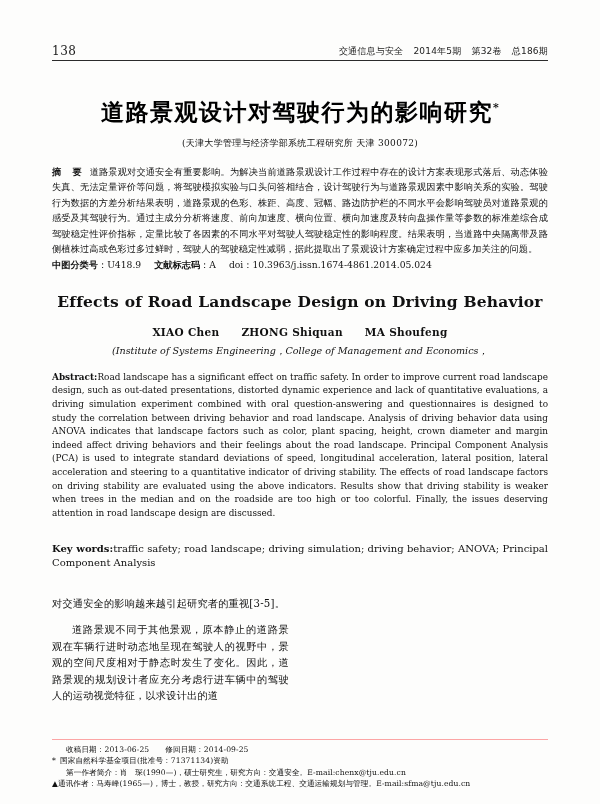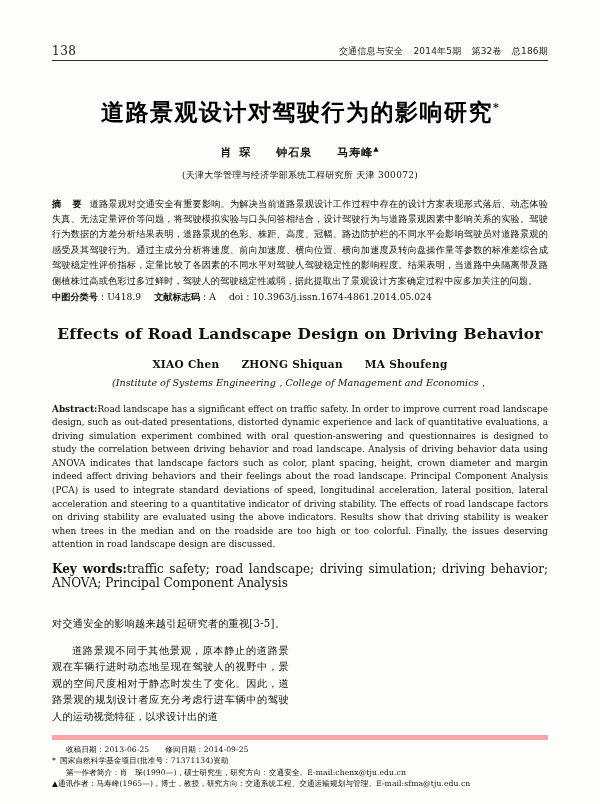--- a/index.html
+++ b/index.html
@@ -144,22 +144,22 @@
     margin-top: 6px;
   }
   .abs-en {
     margin-top: 13px;
     font-size: 8.9px;
     line-height: 13.6px;
     text-align: justify;
   }
   .abs-en .lbl { font-weight: bold; }
   .kw-en {
-    margin-top: 11px;
-    font-size: 12px;
+    margin-top: 22px;
+    font-size: 10px;
     line-height: 13.6px;
     text-align: justify;
   }
   .kw-en .lbl { font-weight: bold; }
 
   
   .body-cols {
     margin-top: 16px;
     display: flex;
     gap: 22px;
@@ -181,21 +181,21 @@
     text-indent: 20px;
     letter-spacing: 0.2px;
   }
 
   
   .footnotes {
     position: absolute;
     left: 52px;
     bottom: 14px;
     width: 496px;
-    border-top: 5px solid #fca5a5;
+    border-top: 1px solid #fca5a5;
     padding-top: 4px;
   }
   .fn {
     font-size: 7.6px;
     line-height: 11.6px;
     letter-spacing: 0.1px;
     white-space: nowrap;
   }
   .fn.indent { padding-left: 14px; }
   .fn .gap { display: inline-block; width: 16px; }
@@ -215,25 +215,20 @@
         <span>第32卷</span>
         <span>总186期</span>
       </div>
     </div>
     <hr class="rule">
 
     <div class="title-cn">
       <span>道路景观设计对驾驶行为的影响研究</span><span class="star">*</span>
     </div>
 
-    <div class="authors-cn">
-      <span class="nm"><span>肖</span><span class="sp"></span><span>琛</span></span>
-      <span class="nm"><span>钟</span><span>石泉</span></span>
-      <span class="nm"><span>马</span><span>寿峰</span><sup>▲</sup></span>
-    </div>
 
     <div class="affil-cn">(天津大学管理与经济学部系统工程研究所   天津  300072)</div>
 
     <div class="abs-cn">
       <span class="lbl">摘  要</span><span>道路景观对交通安全有重要影响。为解决当前道路景观设计工作过程中存在的设计方案表现形式落后、动态体验失真、无法定量评价等问题，将驾驶模拟实验与口头问答相结合，设计驾驶行为与道路景观因素中影响关系的实验。驾驶行为数据的方差分析结果表明，道路景观的色彩、株距、高度、冠幅、路边防护栏的不同水平会影响驾驶员对道路景观的感受及其驾驶行为。通过主成分分析将速度、前向加速度、横向位置、横向加速度及转向盘操作量等参数的标准差综合成驾驶稳定性评价指标，定量比较了各因素的不同水平对驾驶人驾驶稳定性的影响程度。结果表明，当道路中央隔离带及路侧植株过高或色彩过多过鲜时，驾驶人的驾驶稳定性减弱，据此提取出了景观设计方案确定过程中应多加关注的问题。</span>
     </div>
 
 
     <div class="clc">
       <span class="seg"><span class="lbl">中图分类号</span>：<span>U418.9</span></span><span class="seg"><span class="lbl">文献标志码</span>：<span>A</span></span><span class="seg"><span>doi</span>：<span>10.3963/j.issn.1674-4861.2014.05.024</span></span>

